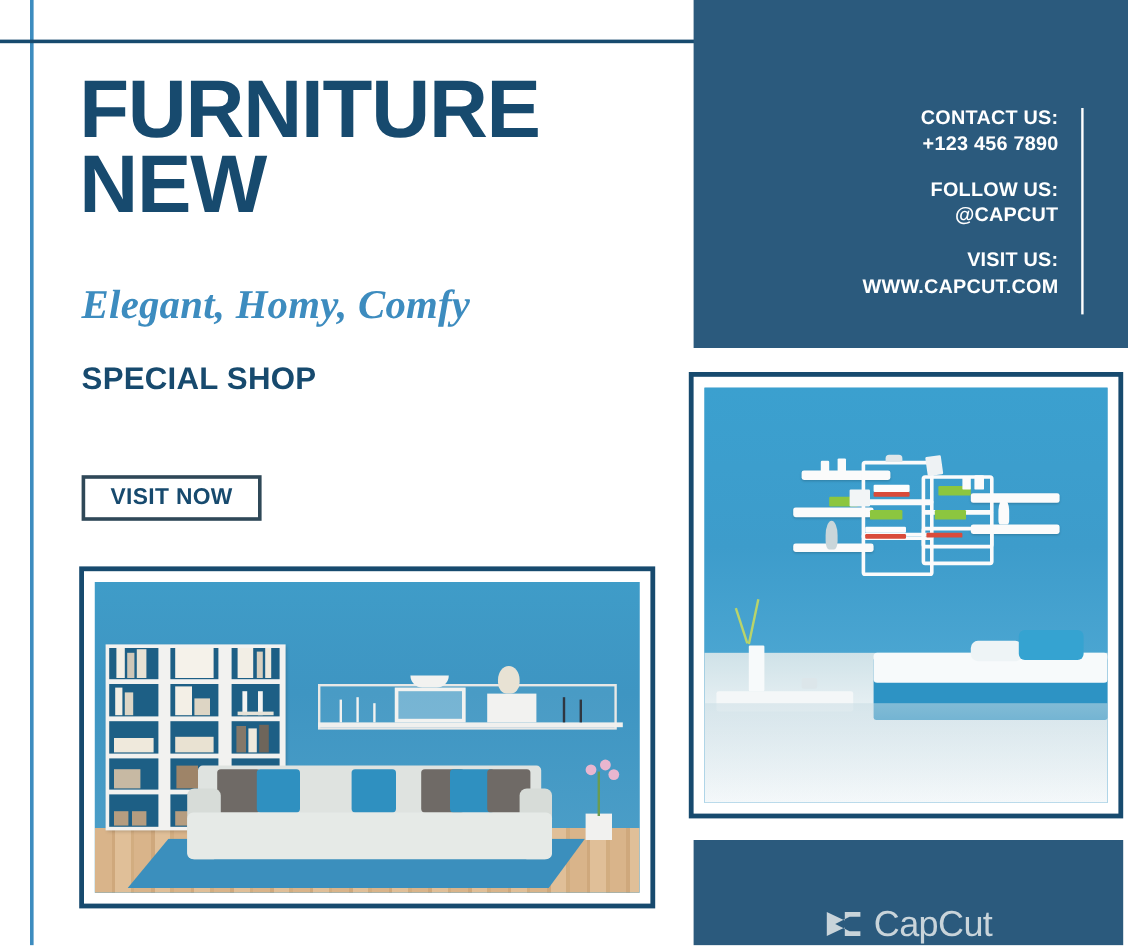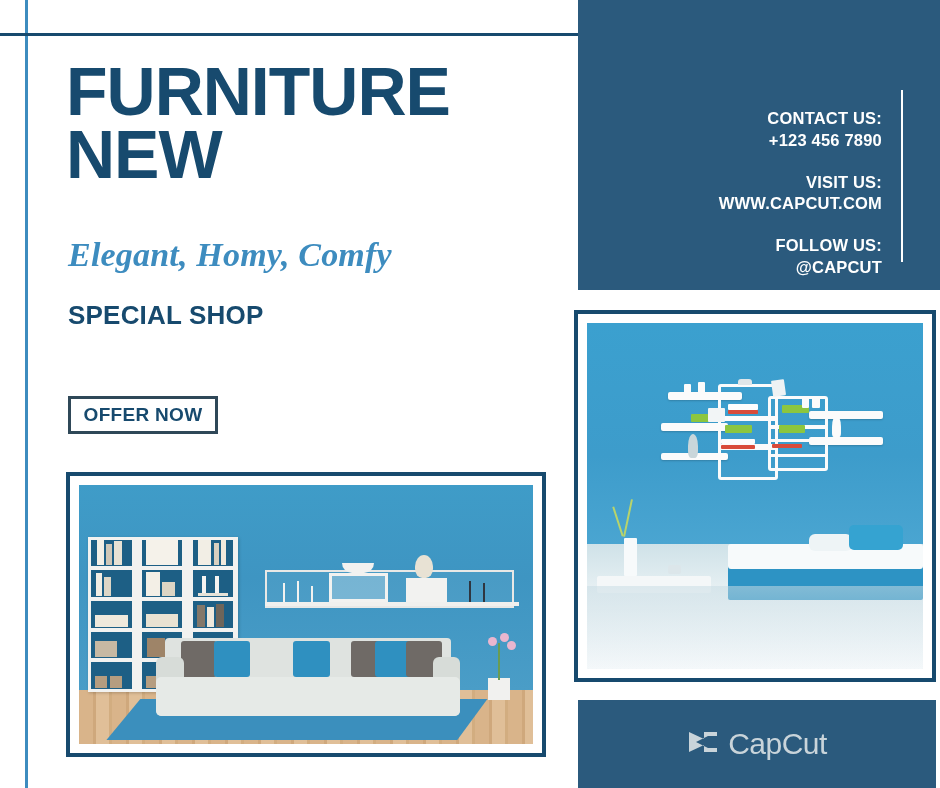--- a/index.html
+++ b/index.html
@@ -58,21 +58,20 @@
   .contact-divider {
     position: absolute;
     left: 901px;
     top: 90px;
     width: 2px;
     height: 172px;
     background: #ffffff;
   }
   .contact-group {
     margin-bottom: 16px;
-    margin-top: 20px;
   }
   .contact-group:last-child { margin-bottom: 0; }
   .contact-label {
     font-size: 16.5px;
     font-weight: bold;
     letter-spacing: 0.2px;
     line-height: 1.32;
   }
   .contact-value {
     font-size: 16.5px;
@@ -167,21 +166,21 @@
 
   
   .capcut-bar {
     position: absolute;
     left: 578px;
     top: 700px;
     width: 358px;
     height: 88px;
     background: #2B5A7D;
     display: flex;
-    align-items: center;
+    align-items: flex-end;
     justify-content: center;
     gap: 9px;
   }
   .capcut-word {
     font-size: 30px;
     color: #C9D4DA;
     letter-spacing: -0.5px;
     font-weight: normal;
   }
 
@@ -309,40 +308,40 @@
   <div class="hrule"></div>
 
   <div class="contact-panel"></div>
   <div class="contact-divider"></div>
   <div class="contact-inner">
     <div class="contact-group">
       <div class="contact-label">CONTACT US:</div>
       <div class="contact-value">+123 456 7890</div>
     </div>
     <div class="contact-group">
+      <div class="contact-label">FOLLOW US:</div>
+      <div class="contact-value">@CAPCUT</div>
+    </div>
+    <div class="contact-group">
       <div class="contact-label">VISIT US:</div>
       <div class="contact-value">WWW.CAPCUT.COM</div>
-    </div>
-    <div class="contact-group">
-      <div class="contact-label">FOLLOW US:</div>
-      <div class="contact-value">@CAPCUT</div>
     </div>
   </div>
 
   <div class="headline">
     <div class="headline-line">FURNITURE</div>
     <div class="headline-line">NEW</div>
   </div>
   <div class="tagline">Elegant, Homy, Comfy</div>
 
   <div class="offer">
     <div class="offer-line">SPECIAL SHOP</div>
   </div>
 
-  <div class="shop-now">OFFER NOW</div>
+  <div class="shop-now">VISIT NOW</div>
 
   <div class="frame frame-left">
     <div class="frame-pad">
       <div class="scene">
         <div class="lr-wall"></div>
         <div class="lr-floor"></div>
         <div class="lr-rug"></div>
 
         <div class="bookcase">
           <div class="bc-col" style="left:0%">

